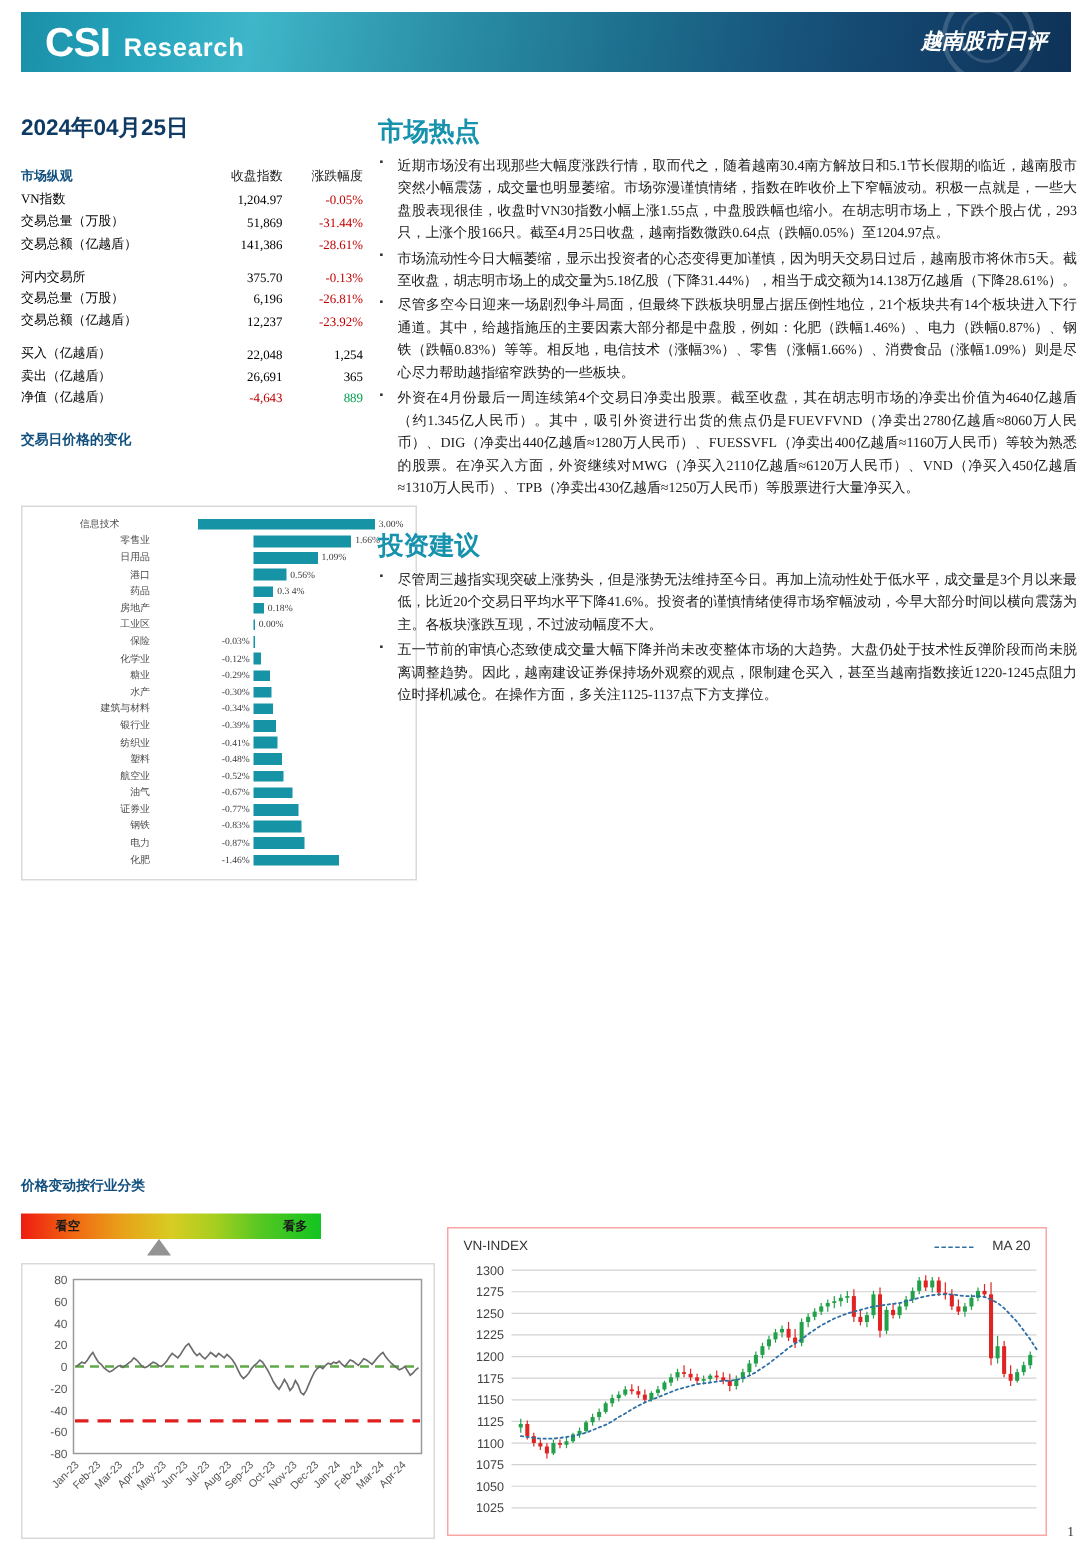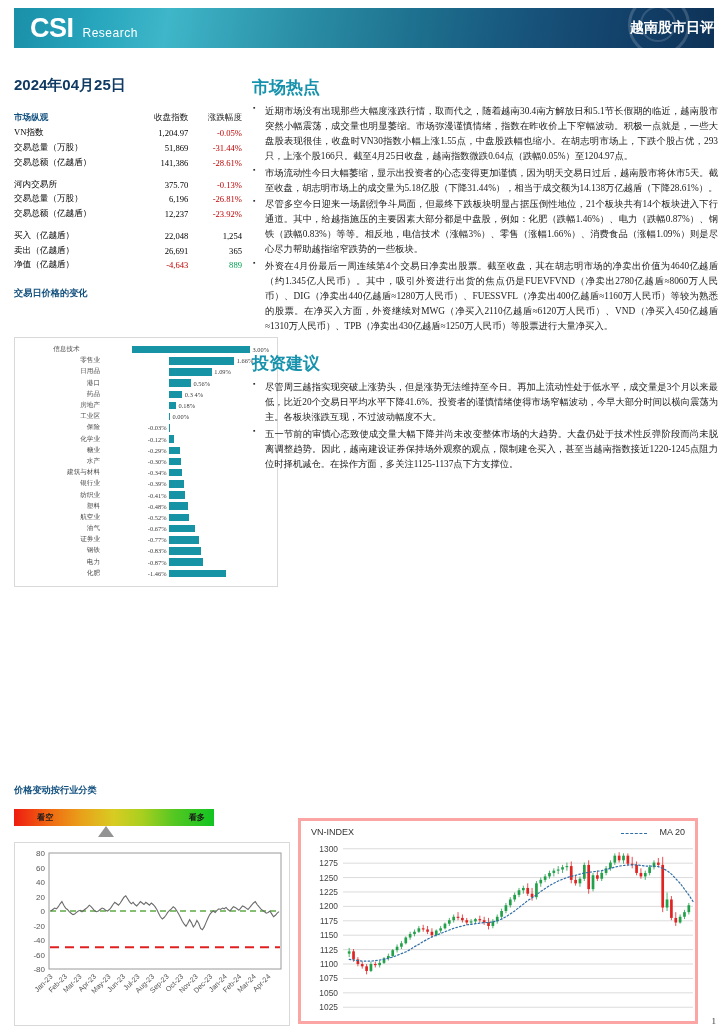--- a/index.html
+++ b/index.html
@@ -19,27 +19,27 @@
     display: flex; align-items: center;
     overflow: hidden;
   }
   .brand { display: flex; align-items: baseline; padding-left: 16px; }
   .brand .csi {
     color: #ffffff; font-family: "Liberation Sans", sans-serif;
     font-weight: bold; font-size: 27px; letter-spacing: -0.5px;
   }
   .brand .research {
     color: #ffffff; font-family: "Liberation Sans", sans-serif;
-    font-weight: normal; font-size: 12px; margin-left: 9px; letter-spacing: 0.5px;
+    font-weight: bold; font-size: 17px; margin-left: 9px; letter-spacing: 0.5px;
   }
   .header-right {
-    margin-left: auto; 
+    margin-left: auto; padding-right: 16px;
     color: #ffffff; font-weight: bold; font-size: 14px;
     font-family: "Liberation Sans", sans-serif;
-    position: relative; z-index: 2;
+    position: relative; z-index: 2; font-style: italic;
   }
   .header-seal {
     position: absolute; right: 24px; top: -14px;
     width: 62px; height: 62px; border-radius: 50%;
     border: 3px solid rgba(255,255,255,0.17);
     z-index: 1;
   }
   .header-seal:after {
     content:""; position:absolute; left:9px; top:9px;
     width: 32px; height: 32px; border-radius:50%;
@@ -136,21 +136,21 @@
     font-family: "Liberation Serif", serif;
   }
   ul.bullets li:before {
     content: "▪"; position: absolute; left: 1px; top: -1px;
     font-size: 7px; color: #333;
   }
 
   
   .br-chart {
     position: absolute; left: 298px; top: 818px;
-    width: 400px; height: 206px; border: 3px solid #fca5a5; background: #fff;
+    width: 400px; height: 206px; border: 1px solid #fca5a5; background: #fff;
   }
   .vn-lbl {
     position: absolute; left: 10px; top: 6px; font-size: 9px;
     font-family: "Liberation Sans", sans-serif; color: #333;
   }
   .ma-lbl {
     position: absolute; right: 10px; top: 6px; font-size: 9px;
     font-family: "Liberation Sans", sans-serif; color: #333;
   }
   .ma-dash {

